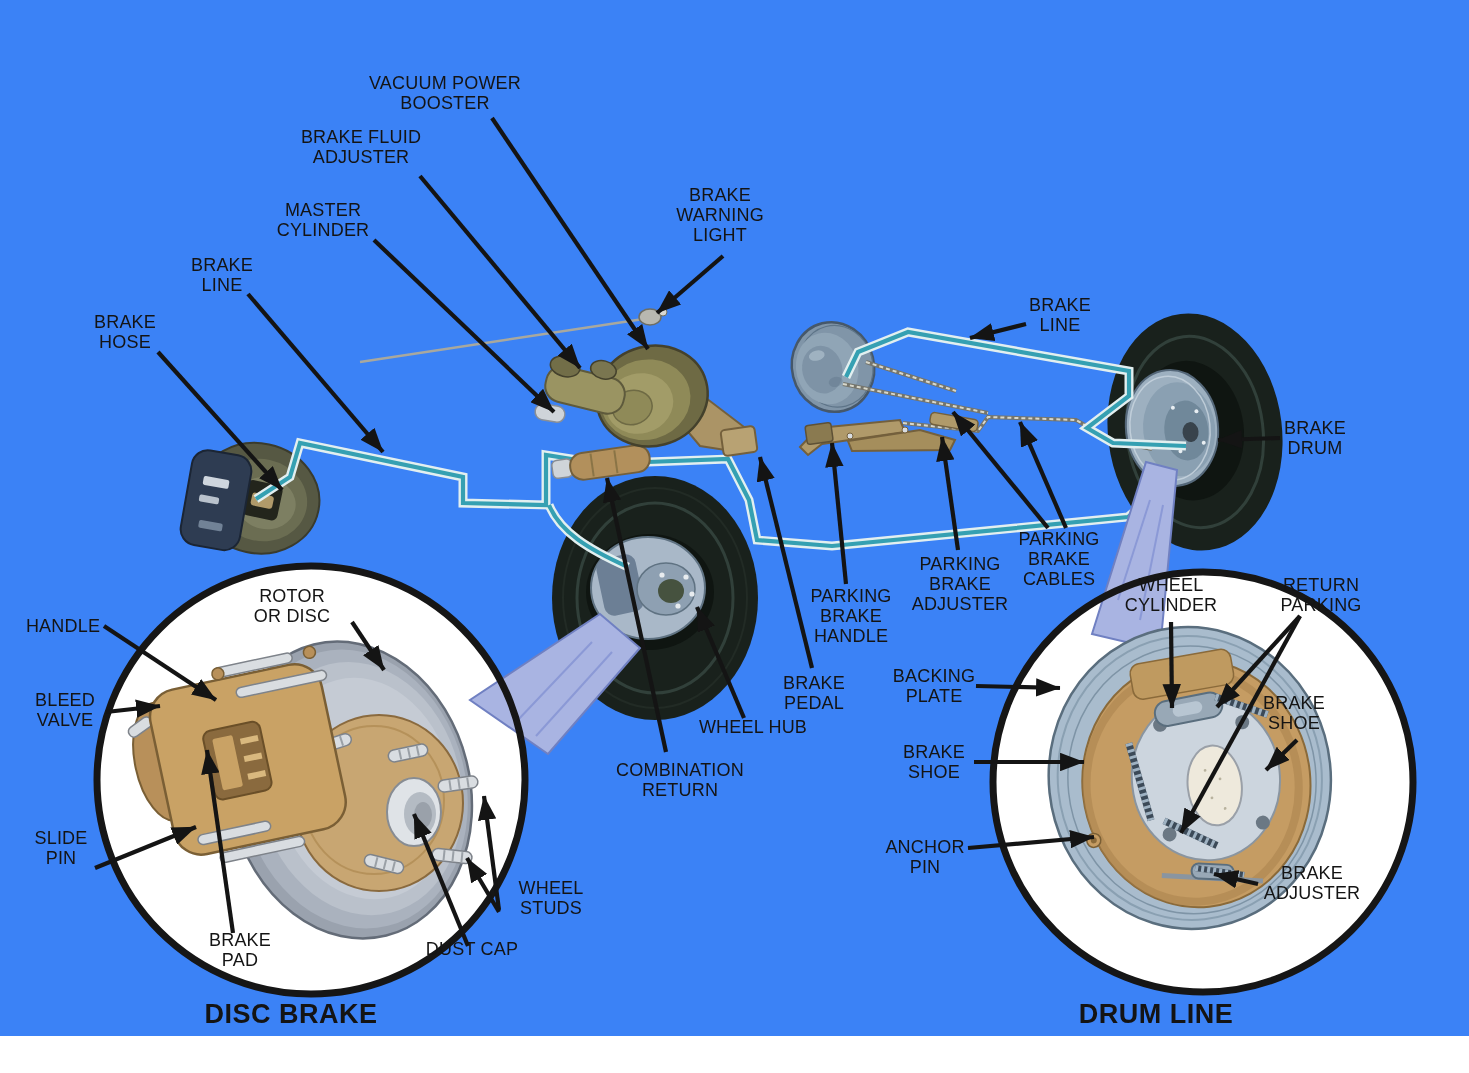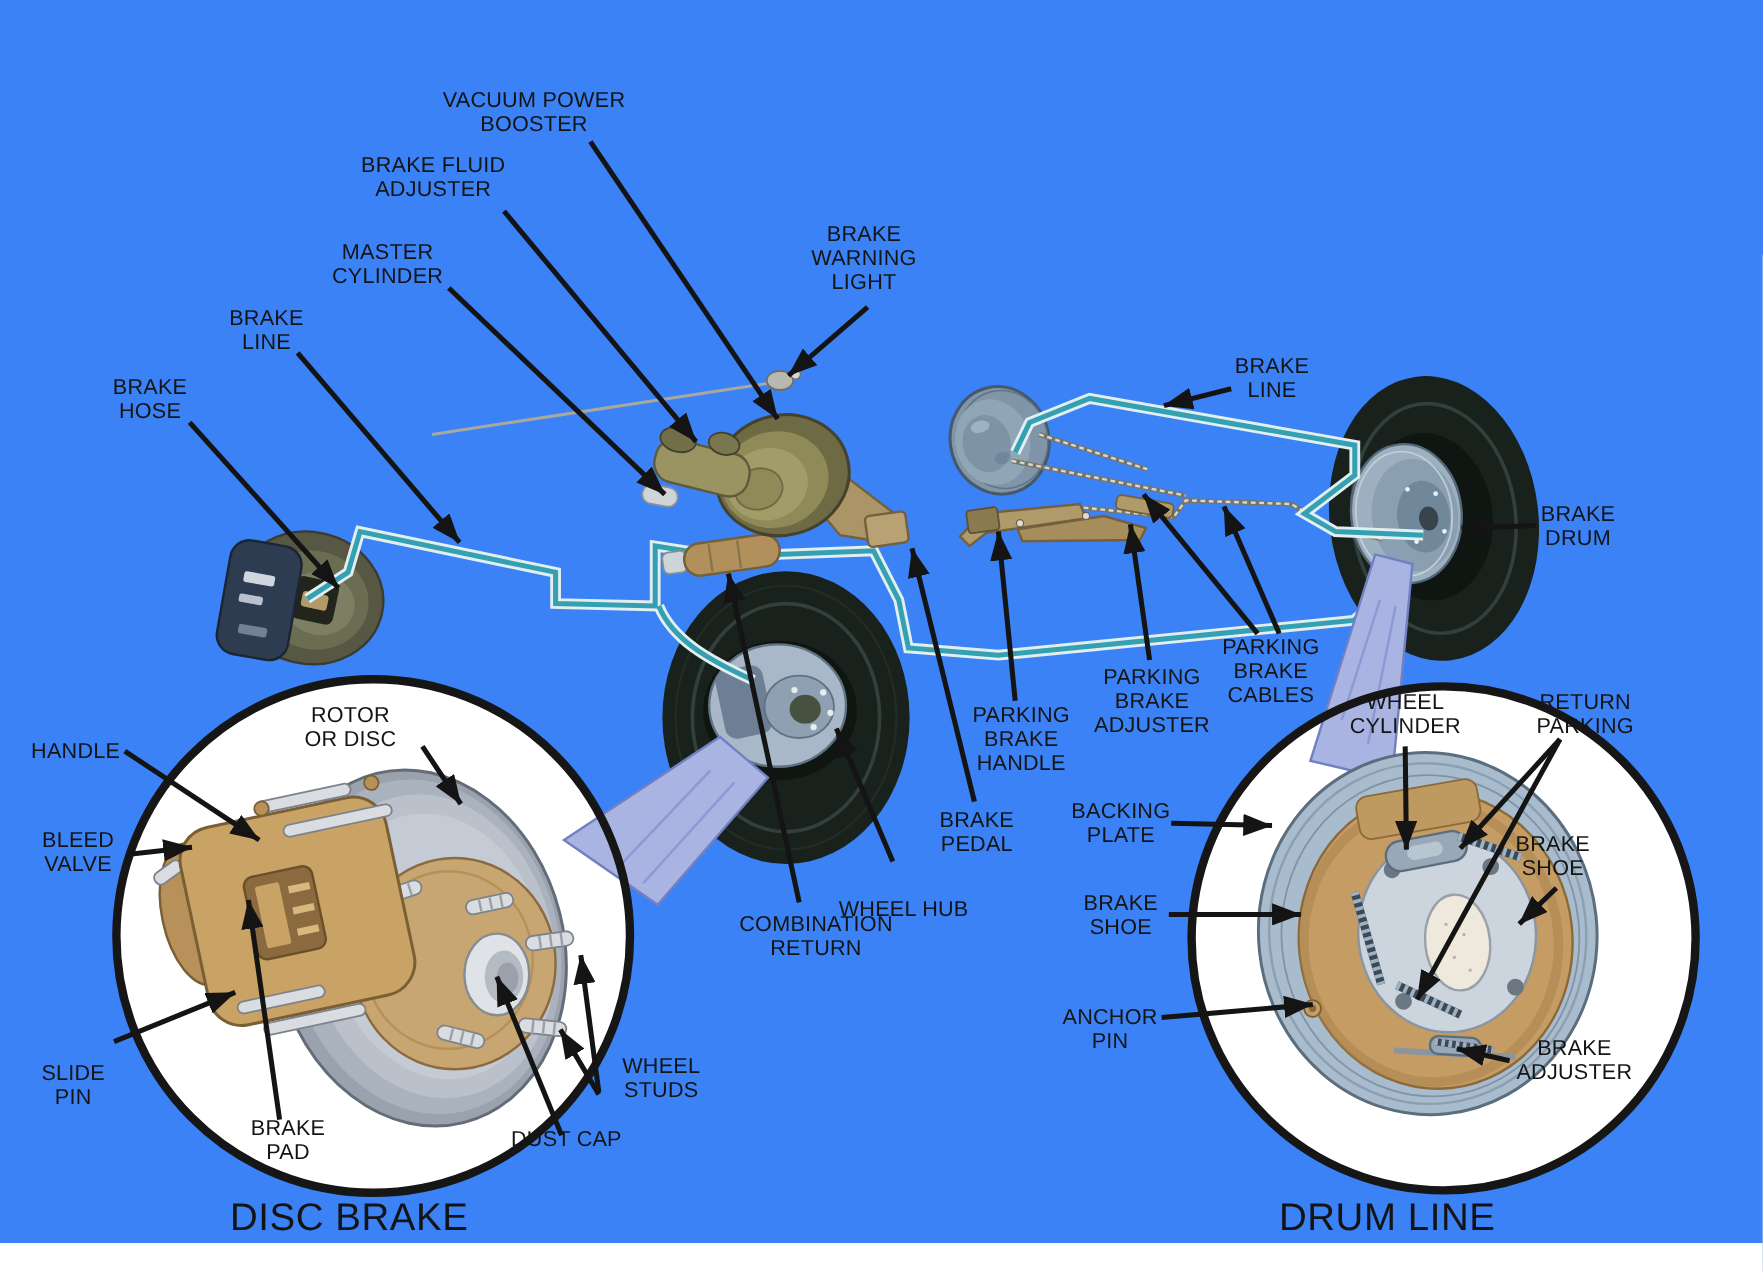--- a/index.html
+++ b/index.html
@@ -9,21 +9,21 @@
     font-family:"Liberation Sans", sans-serif;
   }
   #diagram-svg { position:absolute; left:0; top:0; }
   .lbl {
     position:absolute; transform:translate(-50%,-50%);
     font:400 18px/20px "Liberation Sans", sans-serif;
     color:#141414; text-align:center; white-space:pre-line;
     letter-spacing:0.2px;
   }
   .cap {
-    font-size:32px; line-height:26px; letter-spacing:0.5px;
+    font-size:27px; line-height:26px; letter-spacing:0.5px;font-weight:bold;
   }
 </style>
 </head>
 <body>
 
 <div id="stage">
 
 <svg id="diagram-svg" width="1469" height="1073" viewBox="0 0 1469 1073">
   <defs>
     <marker id="ah" viewBox="0 0 6 4.4" markerWidth="6" markerHeight="4.4" refX="5.7" refY="2.2" orient="auto" markerUnits="strokeWidth">
@@ -324,29 +324,29 @@
 BRAKE
 CABLES</div>
 <div class="lbl" style="left:960px; top:584px">PARKING
 BRAKE
 ADJUSTER</div>
 <div class="lbl" style="left:851px; top:616px">PARKING
 BRAKE
 HANDLE</div>
 <div class="lbl" style="left:814px; top:693px">BRAKE
 PEDAL</div>
-<div class="lbl" style="left:753px; top:757px">WHEEL HUB</div>
+<div class="lbl" style="left:753px; top:727px">WHEEL HUB</div>
 <div class="lbl" style="left:680px; top:780px">COMBINATION
 RETURN</div>
 <div class="lbl" style="left:292px; top:606px">ROTOR
 OR DISC</div>
 <div class="lbl" style="left:63px; top:626px">HANDLE</div>
 <div class="lbl" style="left:65px; top:710px">BLEED
 VALVE</div>
-<div class="lbl" style="left:61px; top:904px">SLIDE
+<div class="lbl" style="left:61px; top:848px">SLIDE
 PIN</div>
 <div class="lbl" style="left:240px; top:950px">BRAKE
 PAD</div>
 <div class="lbl" style="left:472px; top:949px">DUST CAP</div>
 <div class="lbl" style="left:551px; top:898px">WHEEL
 STUDS</div>
 <div class="lbl" style="left:1171px; top:595px">WHEEL
 CYLINDER</div>
 <div class="lbl" style="left:1321px; top:595px">RETURN
 PARKING</div>

